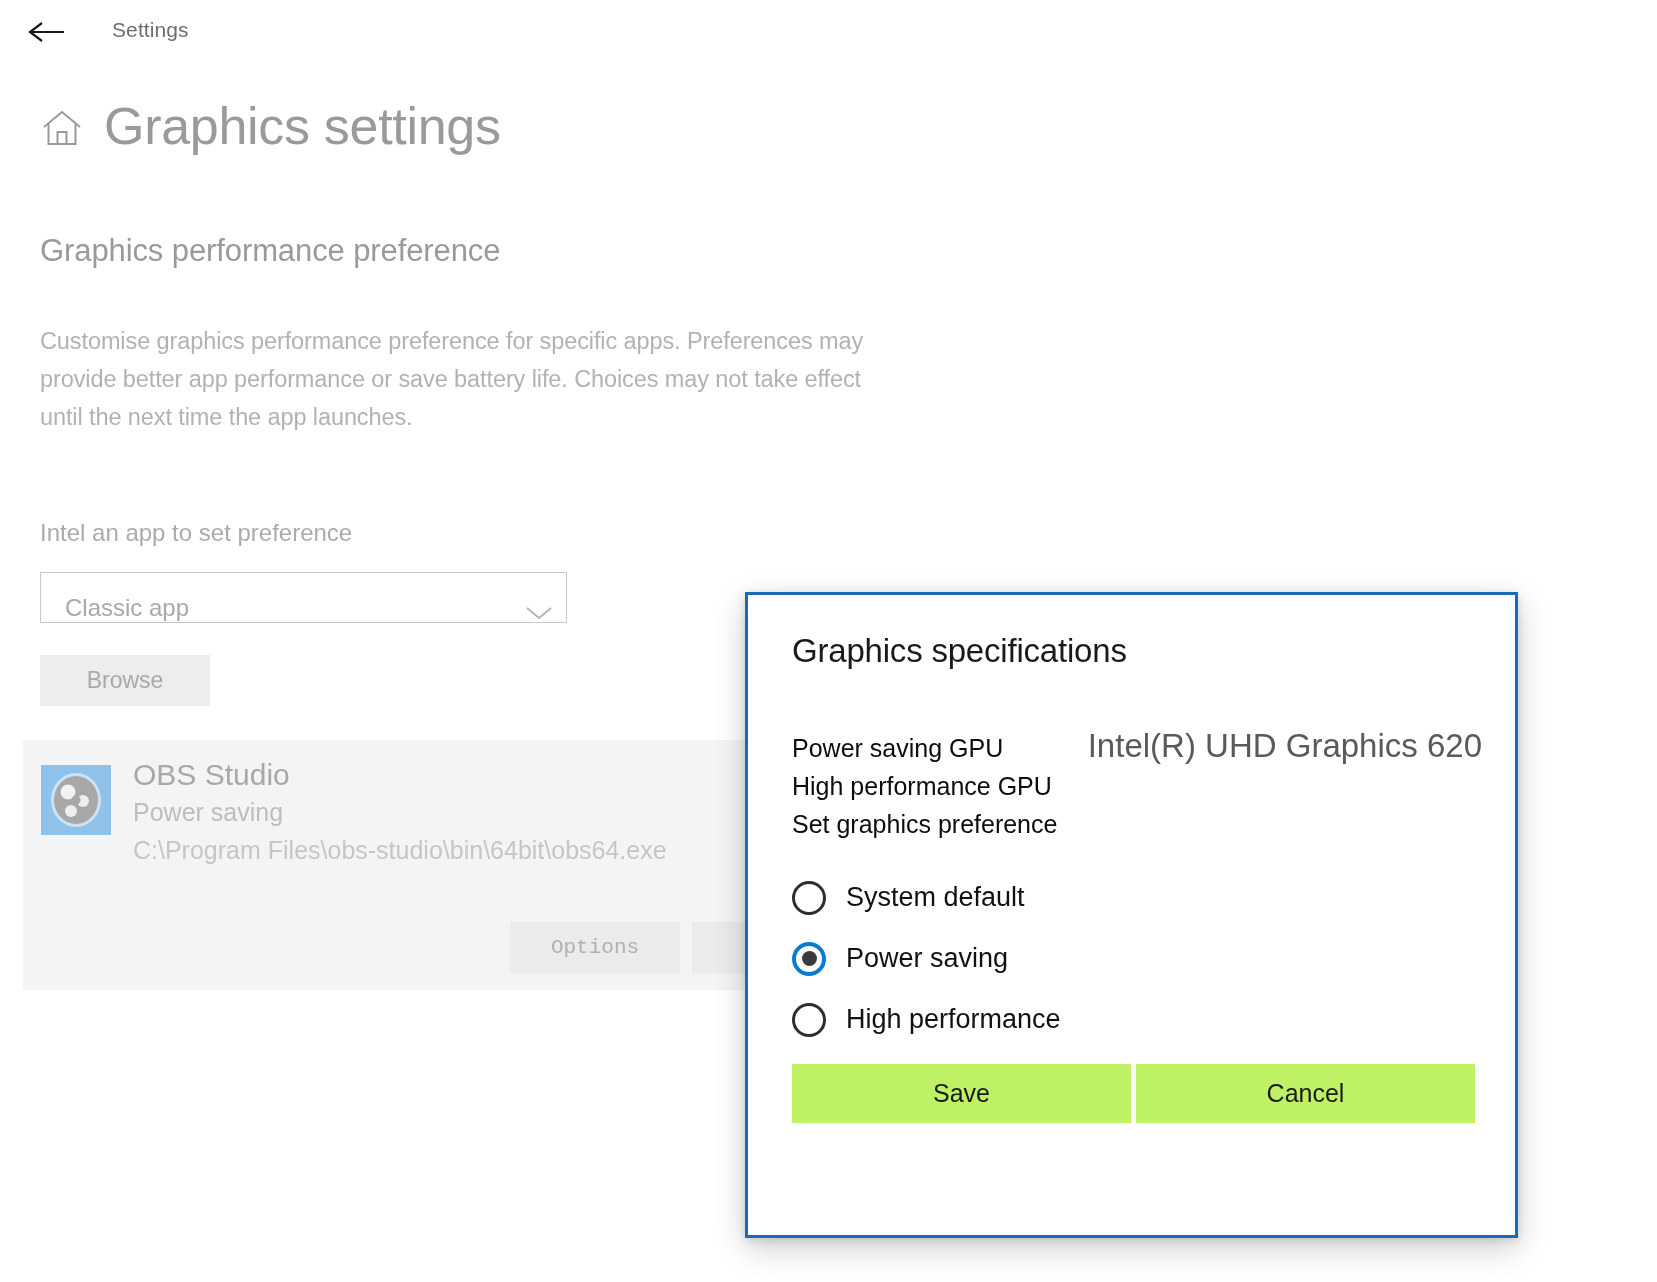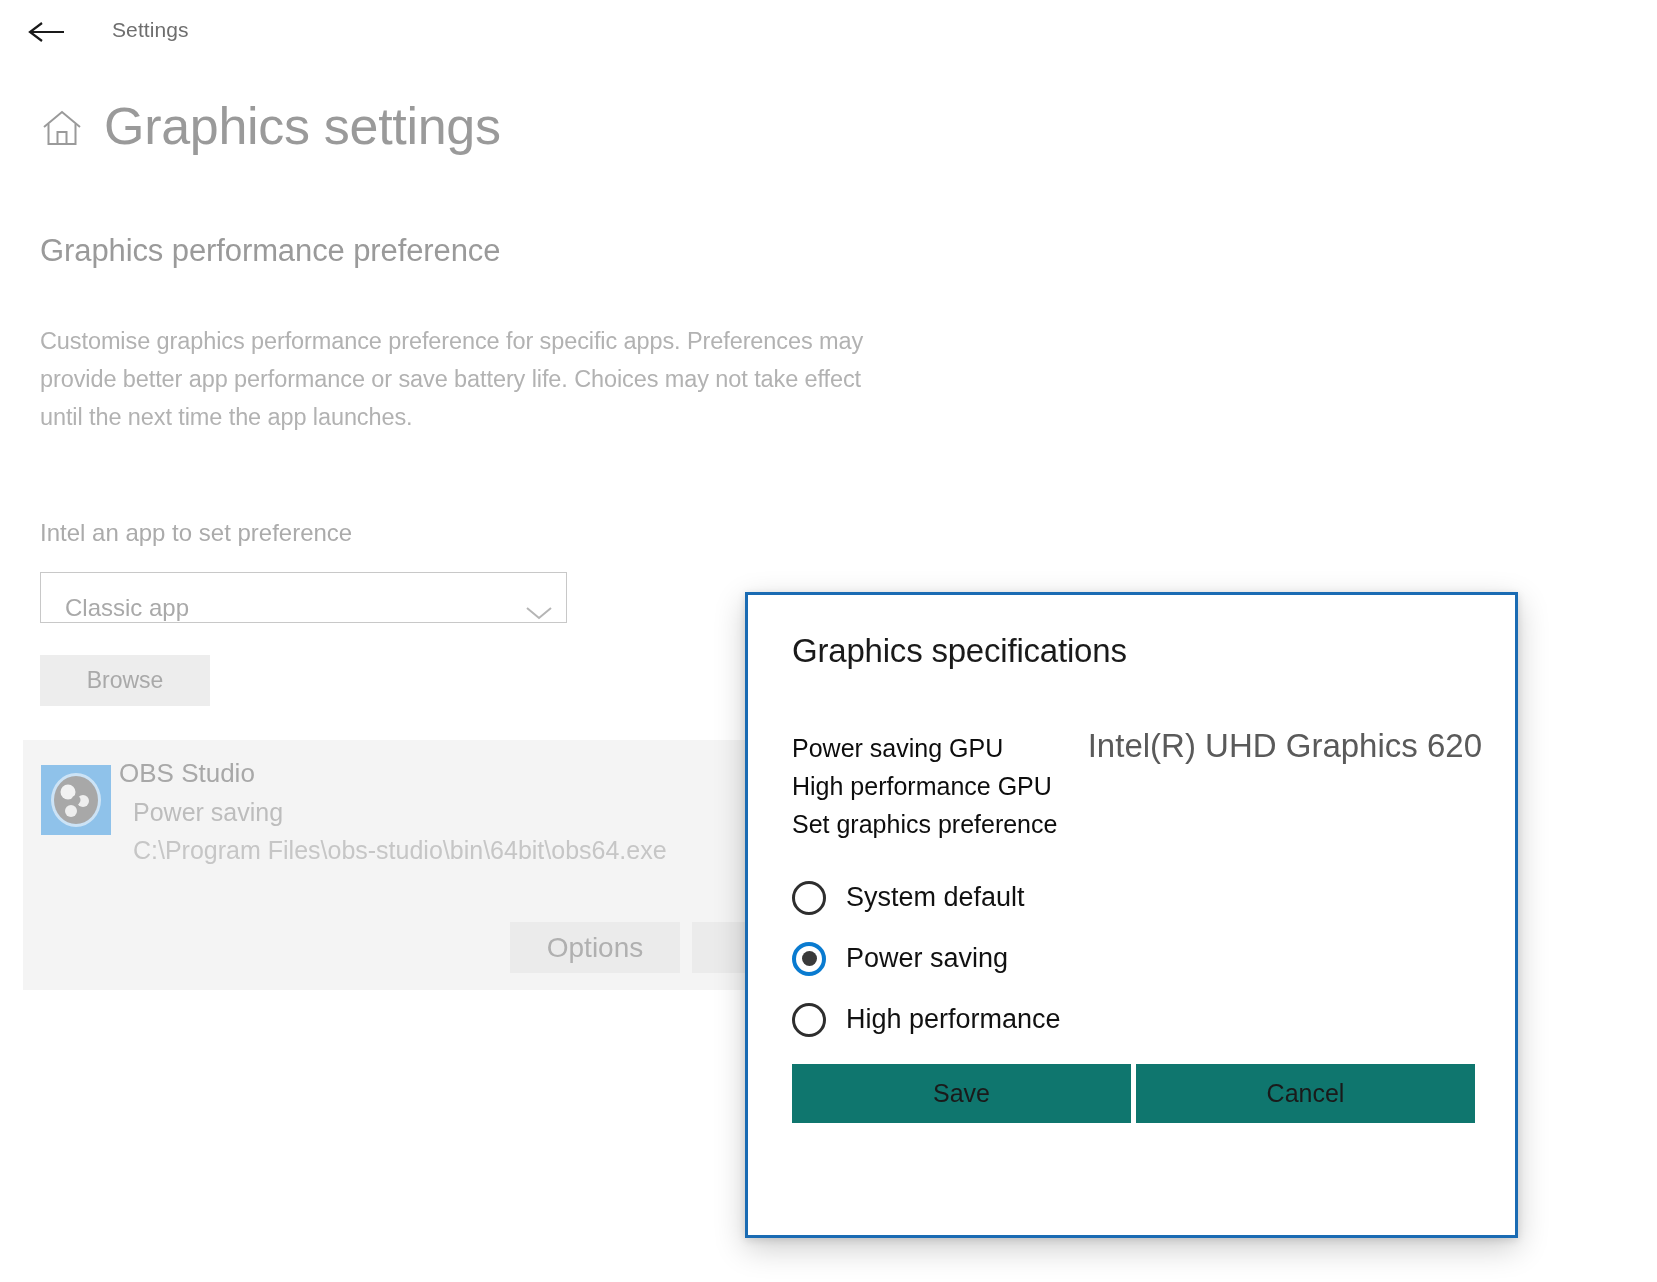--- a/index.html
+++ b/index.html
@@ -153,23 +153,23 @@
     top: 25px;
     width: 70px;
     height: 70px;
     background: #8fc2ea;
     display: flex;
     align-items: center;
     justify-content: center;
   }
   .app-name {
     position: absolute;
-    left: 96px;
+    left: 110px;
     top: 18px;
-    font-size: 26px;
+    font-size: 30px;
     color: #a8a8a8;
   }
   .app-pref {
     position: absolute;
     left: 110px;
     top: 58px;
     font-size: 25px;
     color: #bdbdbd;
   }
   .app-path {
@@ -188,23 +188,23 @@
     gap: 12px;
   }
   .ghost-btn {
     width: 170px;
     height: 51px;
     background: #ebebeb;
     border: none;
     display: flex;
     align-items: center;
     justify-content: center;
-    font-size: 28px;
+    font-size: 21px;
     color: #b0b0b0;
-    font-family: Liberation Sans, sans-serif;
+    font-family: Liberation Mono, monospace;
     padding: 0;
   }
 
   
   .dialog-shadow {
     position: absolute;
     left: 745px;
     top: 592px;
     width: 773px;
     height: 646px;
@@ -304,21 +304,21 @@
   .dlg-actions {
     position: absolute;
     left: 44px;
     top: 469px;
     display: flex;
     gap: 5px;
   }
   .dlg-btn {
     width: 339px;
     height: 59px;
-    background: #0f766e;
+    background: #bef264;
     border: none;
     display: flex;
     align-items: center;
     justify-content: center;
     font-size: 25px;
     color: #1a1a1a;
     font-family: "Liberation Sans", sans-serif;
     padding: 0;
   }
 </style>

